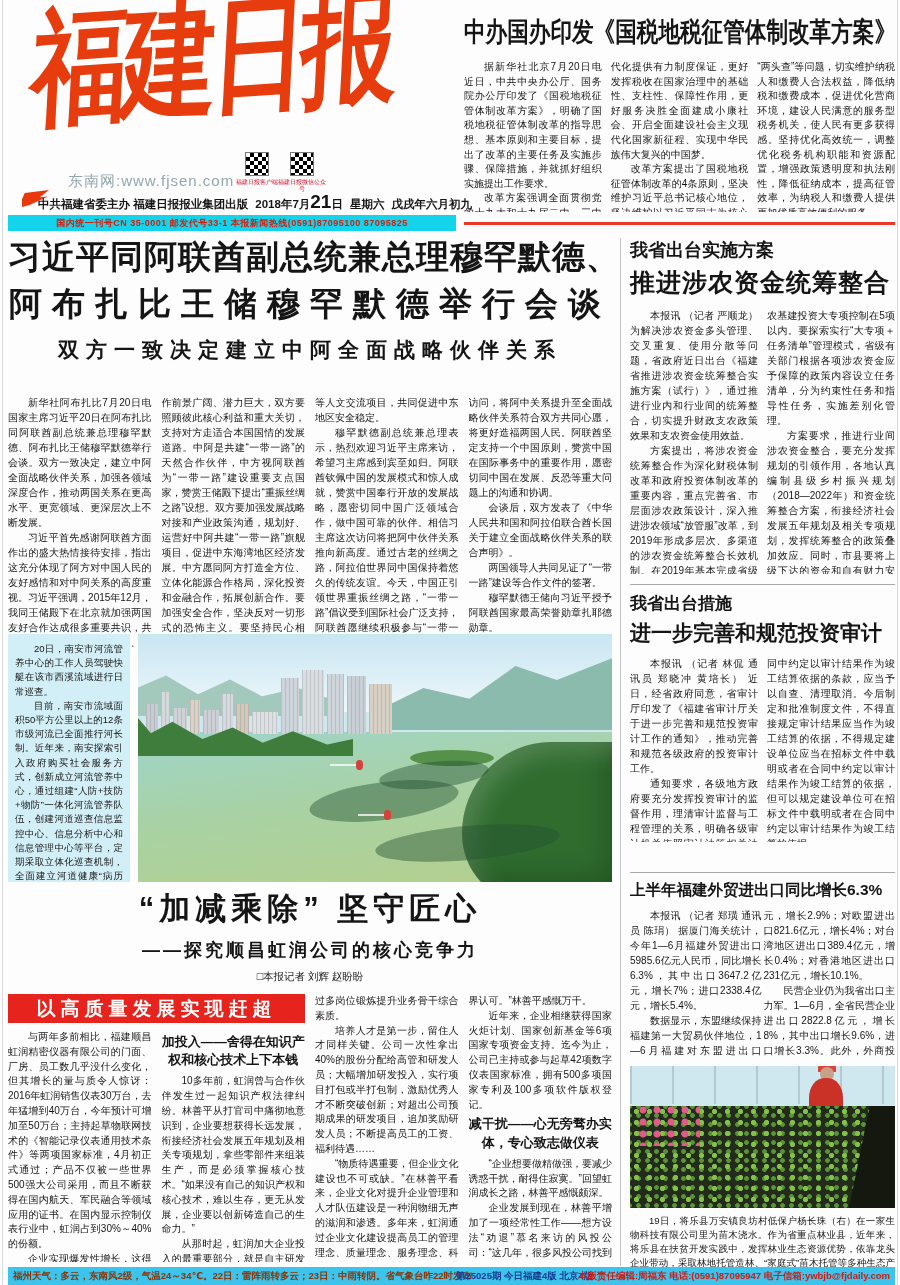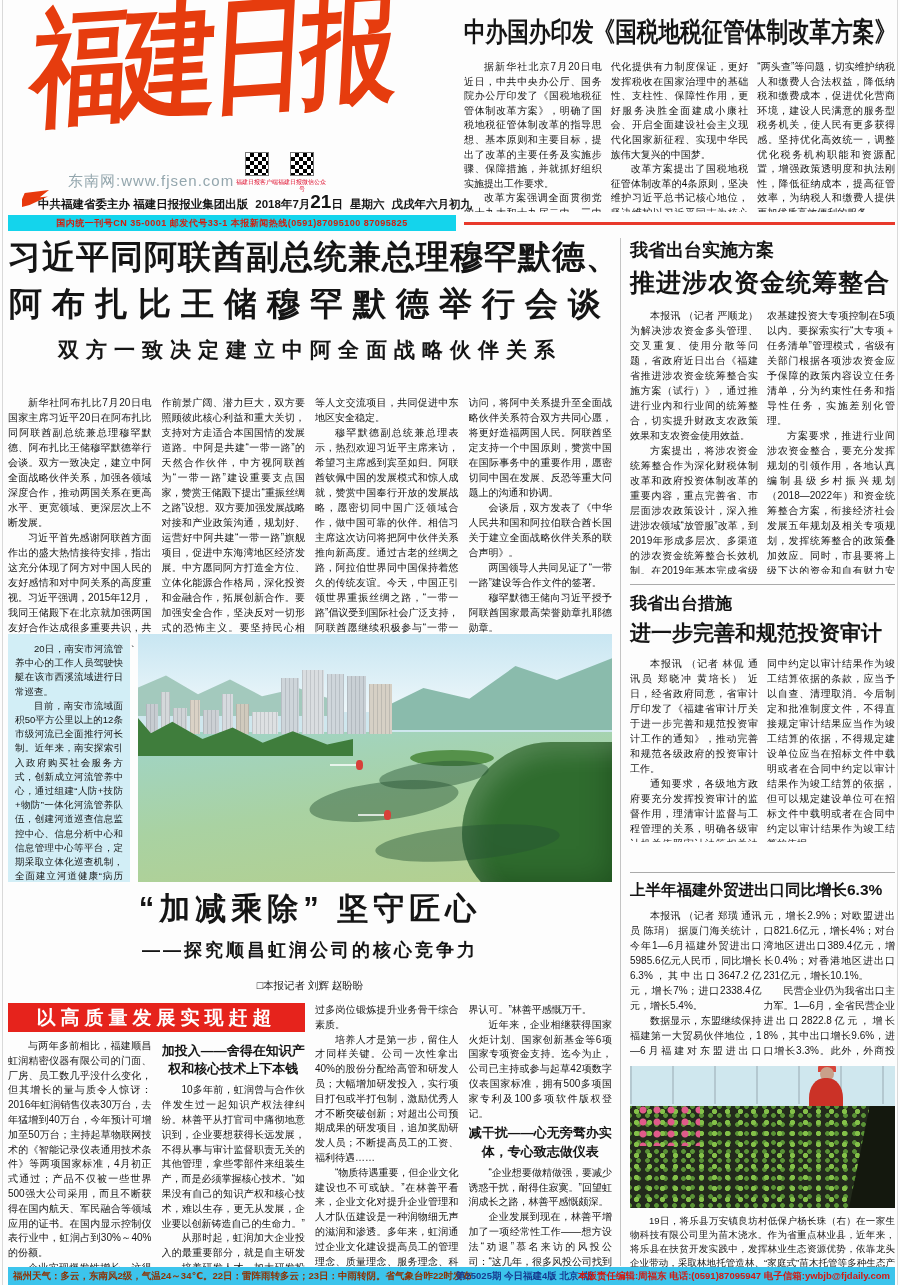--- a/index.html
+++ b/index.html
@@ -62,21 +62,21 @@
   .a2 { left:50%; top:192px; width:185px; height:34px; transform:rotate(-5deg); }
   .a3 { right:26%; top:128px; width:110px; height:26px; transform:rotate(-6deg); }
   .boat { position:absolute; width:7px; height:10px; background:#d8403a; border-radius:45%; }
   .boat::after { content:""; position:absolute; left:-26px; top:4px; width:26px; height:2px; background:rgba(255,255,255,.75); }
   .bt1 { left:46%; top:126px; } .bt2 { left:52%; top:176px; }
 
   
   #feature { left:8px; top:888px; width:604px; height:378px; }
   .feat-h2 { text-align:center; font-size:31px; font-weight:900; letter-spacing:5px; }
   .feat-sub { text-align:center; font-size:18px; font-weight:700; margin-top:8px; letter-spacing:3px; }
-  .feat-byline { text-align:center; font-size:10.5px; margin-top:17px; color:#222; }
+  .feat-byline { text-align:center; font-size:10.5px; margin-top:8px; color:#222; }
   .feat-body { display:flex; gap:10px; margin-top:10px; height:268px; overflow:hidden; font-size:10px; line-height:14.8px; text-align:justify; }
   .feat-half { width:calc(50% - 5px); display:flex; flex-direction:column; }
   .feat-banner { height:29px; background:#e6231c; color:#fff; font-size:19px; font-weight:900; text-align:center; line-height:29px; letter-spacing:5px; margin-bottom:7px; }
   .feat-2col { display:flex; gap:10px; flex:1; overflow:hidden; }
   .feat-2col > div { flex:1; overflow:hidden; }
   .feat-subhead { font-weight:900; font-size:13px; text-align:center; text-indent:0; line-height:1.4; margin:3px 0 5px; }
 
   
   .rail-div { left:620px; top:238px; height:1028px; width:1px; background:#c4c4c4; }
   .rail-hr { left:630px; width:265px; height:1px; background:#aaa; }
@@ -226,21 +226,21 @@
     <div class="feat-half">
       <div class="feat-banner">以高质量发展实现赶超</div>
       <div class="feat-2col">
         <div>
           <p>与两年多前相比，福建顺昌虹润精密仪器有限公司的门面、厂房、员工数几乎没什么变化，但其增长的量与质令人惊讶：2016年虹润销售仪表30万台，去年猛增到40万台，今年预计可增加至50万台；主持起草物联网技术的《智能记录仪表通用技术条件》等两项国家标准，4月初正式通过；产品不仅被一些世界500强大公司采用，而且不断获得在国内航天、军民融合等领域应用的证书。在国内显示控制仪表行业中，虹润占到30%～40%的份额。</p>
           <p>企业实现爆发性增长，这得益于虹润拥有核心技术、知识产权和过硬产品。董事长林善平说，省委提出以高质量发展实现赶超，虹润的实践证明，要实现赶超，首先要有高质量，而高质量，要求企业必须有自己的核心技术。</p>
 
         </div>
         <div>
           <p class="feat-subhead">加投入——舍得在知识产权和核心技术上下本钱</p>
-          <p>10多年前，虹润曾与合作伙伴发生过一起知识产权法律纠纷。林善平从打官司中痛彻地意识到，企业要想获得长远发展，不得从事与审计监督职责无关的其他管理，拿些零部件来组装生产，而是必须掌握核心技术。“如果没有自己的知识产权和核心技术，难以生存，更无从发展，企业要以创新铸造自己的生命力。”</p>
+          <p>10多年前，虹润曾与合作伙伴发生过一起知识产权法律纠纷。林善平从打官司中痛彻地意识到，企业要想获得长远发展，衔接经济社会发展五年规划及相关专项规划，拿些零部件来组装生产，而是必须掌握核心技术。“如果没有自己的知识产权和核心技术，难以生存，更无从发展，企业要以创新铸造自己的生命力。”</p>
           <p>从那时起，虹润加大企业投入的最重要部分，就是自主研发——培养研发人才，加大研发投入。</p>
 
         </div>
       </div>
     </div>
     <div class="feat-half">
       <div class="feat-2col">
         <div>
           <p class="cont">过多岗位锻炼提升业务骨干综合素质。</p>
           <p>培养人才是第一步，留住人才同样关键。公司一次性拿出40%的股份分配给高管和研发人员；大幅增加研发投入，实行项目打包或半打包制，激励优秀人才不断突破创新；对超出公司预期成果的研发项目，追加奖励研发人员；不断提高员工的工资、福利待遇……</p>

